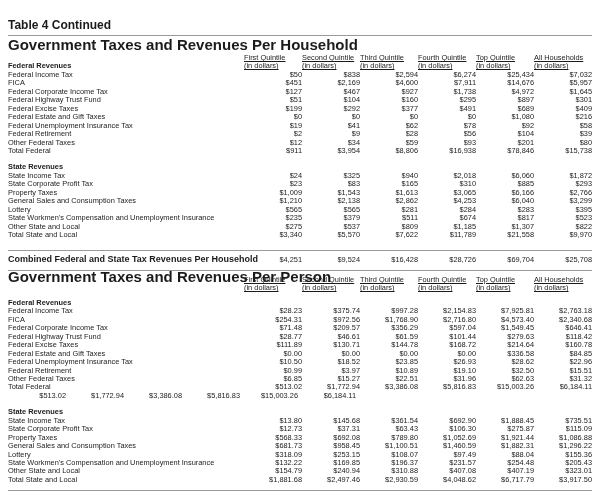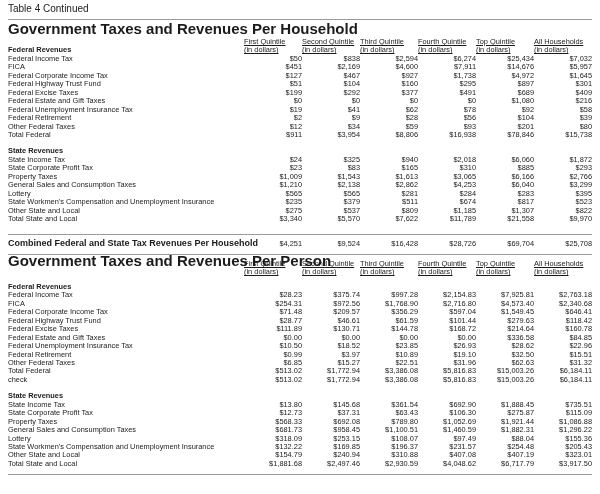--- a/index.html
+++ b/index.html
@@ -2,21 +2,21 @@
 <html><head>
 <meta charset="utf-8">
 <style>
   *{box-sizing:border-box;}
   html,body{margin:0;padding:0;}
   body{
     width:600px;height:494px;overflow:hidden;background:#ffffff;
     font-family:"Liberation Sans", sans-serif;color:#1b1b1b;
   }
   .page{padding:3px 8px 0 8px;width:600px;}
-  .doc-title{font-size:10px;font-weight:normal;line-height:12px;margin-bottom:4px;white-space:nowrap;}
+  .doc-title{font-size:12px;font-weight:bold;line-height:12px;margin-bottom:4px;white-space:nowrap;margin-top:16px;}
   .hrule{border-top:1px solid #9a9a9a;height:0;}
   .section-heading{font-size:15px;font-weight:bold;white-space:nowrap;}
   .hh-heading{margin:3px 0 3px 0;line-height:12px;}
   .row{display:flex;align-items:baseline;font-size:7.4px;line-height:8.45px;}
   .label{width:236px;flex:none;white-space:nowrap;overflow:visible;}
   .cells{display:contents;}
   .cell{width:58px;flex:none;text-align:right;white-space:nowrap;overflow:visible;}
   .header .cell{text-align:left;text-decoration:underline;}
   .bold{font-weight:bold;}
   .combined-label{font-size:9px;font-weight:bold;}
@@ -325,21 +325,20 @@
       <div class="row">
         <span class="label">Total Federal</span>
         <span class="cell">$513.02</span>
         <span class="cell">$1,772.94</span>
         <span class="cell">$3,386.08</span>
         <span class="cell">$5,816.83</span>
         <span class="cell">$15,003.26</span>
         <span class="cell">$6,184.11</span>
       </div>
       <div class="row">
-        <span class="label">check</span>
         <span class="cell">$513.02</span>
         <span class="cell">$1,772.94</span>
         <span class="cell">$3,386.08</span>
         <span class="cell">$5,816.83</span>
         <span class="cell">$15,003.26</span>
         <span class="cell">$6,184.11</span>
       </div>
     </div>
 
   <div class="row mt8">

